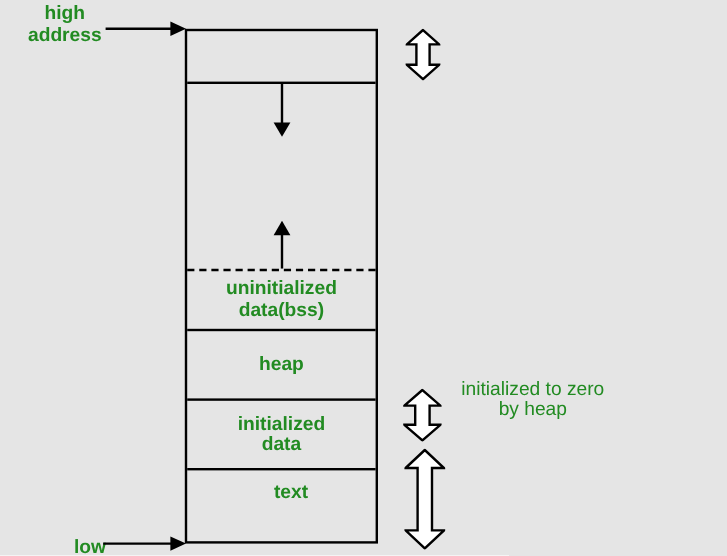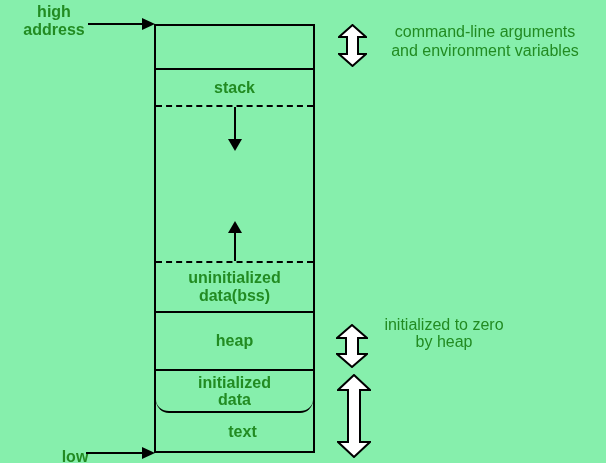--- a/index.html
+++ b/index.html
@@ -1,20 +1,20 @@
 <!DOCTYPE html>
 <html><head>
 <meta charset="utf-8">
 <style>
   html, body { margin: 0; padding: 0; background: #ffffff; }
   .canvas {
     position: relative;
     width: 606px;
     height: 463px;
-    background: #86efac;
+    background: #e5e5e5;
     font-family: "Liberation Sans", sans-serif;
     overflow: hidden;
   }
   .pre { white-space: pre-line; }
   .addr-label {
     position: absolute;
     font-weight: bold;
     font-size: 16px;
     line-height: 18px;
     text-align: center;
@@ -74,23 +74,20 @@
     <line x1="2" y1="7" x2="60" y2="7" stroke="#000" stroke-width="2"></line>
     <polygon points="58,1 58,13 71,7" fill="#000"></polygon>
   </svg>
 
   <div class="membox">
 
     <div class="sec b-solid" style="height:44px;">
       <span class="sec-label"></span>
     </div>
 
-    <div class="sec b-dash" style="height:37px;">
-      <span class="sec-label">stack</span>
-    </div>
 
     <div class="sec b-dash" style="height:156px;">
       <svg class="growth-arrow" style="top:0;" width="18" height="45">
         <line x1="9" y1="0" x2="9" y2="33" stroke="#000" stroke-width="2"></line>
         <polygon points="2,32 16,32 9,44" fill="#000"></polygon>
       </svg>
       <svg class="growth-arrow" style="bottom:0;" width="18" height="40">
         <polygon points="9,0 2,12 16,12" fill="#000"></polygon>
         <line x1="9" y1="11" x2="9" y2="40" stroke="#000" stroke-width="2"></line>
       </svg>
@@ -98,36 +95,34 @@
 
     <div class="sec b-solid" style="height:50px;">
       <span class="sec-label pre">uninitialized
 data(bss)</span>
     </div>
 
     <div class="sec b-solid" style="height:58px;">
       <span class="sec-label">heap</span>
     </div>
 
-    <div class="sec b-solid" style="height:42px;border-radius:13px;">
+    <div class="sec b-solid" style="height:58px;">
       <span class="sec-label pre" style="line-height:17px;">initialized
 data</span>
     </div>
 
     <div class="sec" style="height:38px;margin-left:16px;">
       <span class="sec-label">text</span>
     </div>
 
   </div>
 
   <svg class="abs" style="left:338px; top:24px;" width="29" height="43">
     <polygon points="14.5,1 1,13 9,13 9,30 1,30 14.5,42 28,30 20,30 20,13 28,13" fill="#ffffff" stroke="#000" stroke-width="2"></polygon>
   </svg>
-  <div class="annotation pre" style="left:372px; top:22px; width:226px;">command-line arguments
-and environment variables</div>
 
   <svg class="abs" style="left:336px; top:324px;" width="32" height="44">
     <polygon points="16,1 1,14 10,14 10,30 1,30 16,43 31,30 22,30 22,14 31,14" fill="#ffffff" stroke="#000" stroke-width="2"></polygon>
   </svg>
   <div class="annotation pre" style="left:374px; top:316px; width:140px; line-height:17px;">initialized to zero
 by heap</div>
 
   <svg class="abs" style="left:337px; top:374px;" width="34" height="84">
     <polygon points="17,1 1,16 11,16 11,68 1,68 17,83 33,68 23,68 23,16 33,16" fill="#ffffff" stroke="#000" stroke-width="2"></polygon>
   </svg>

